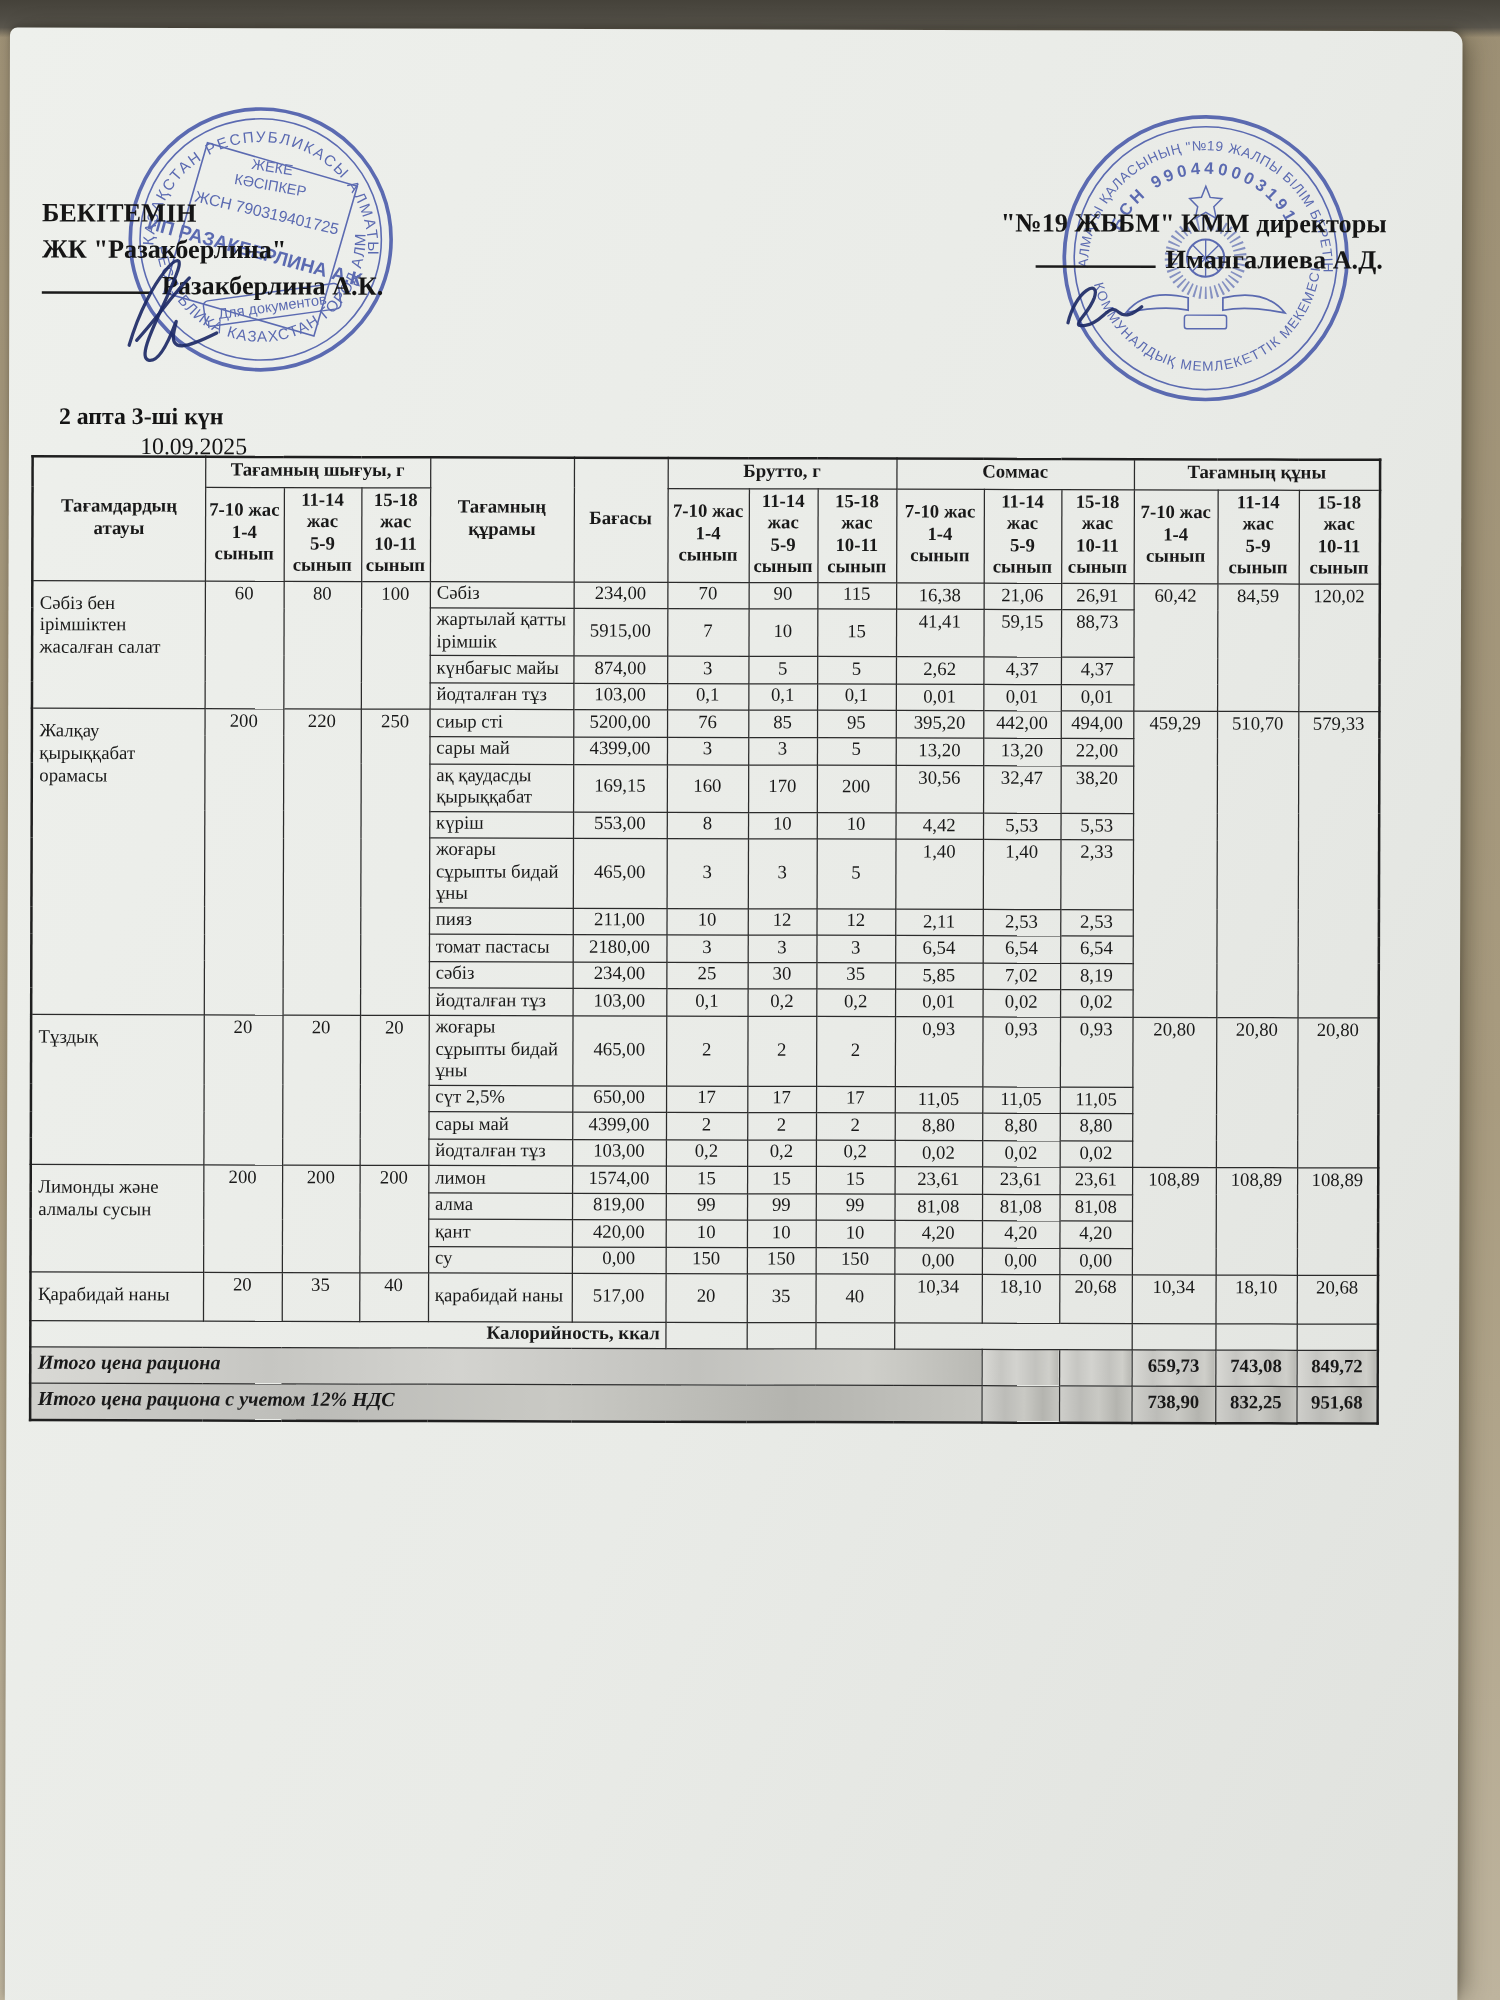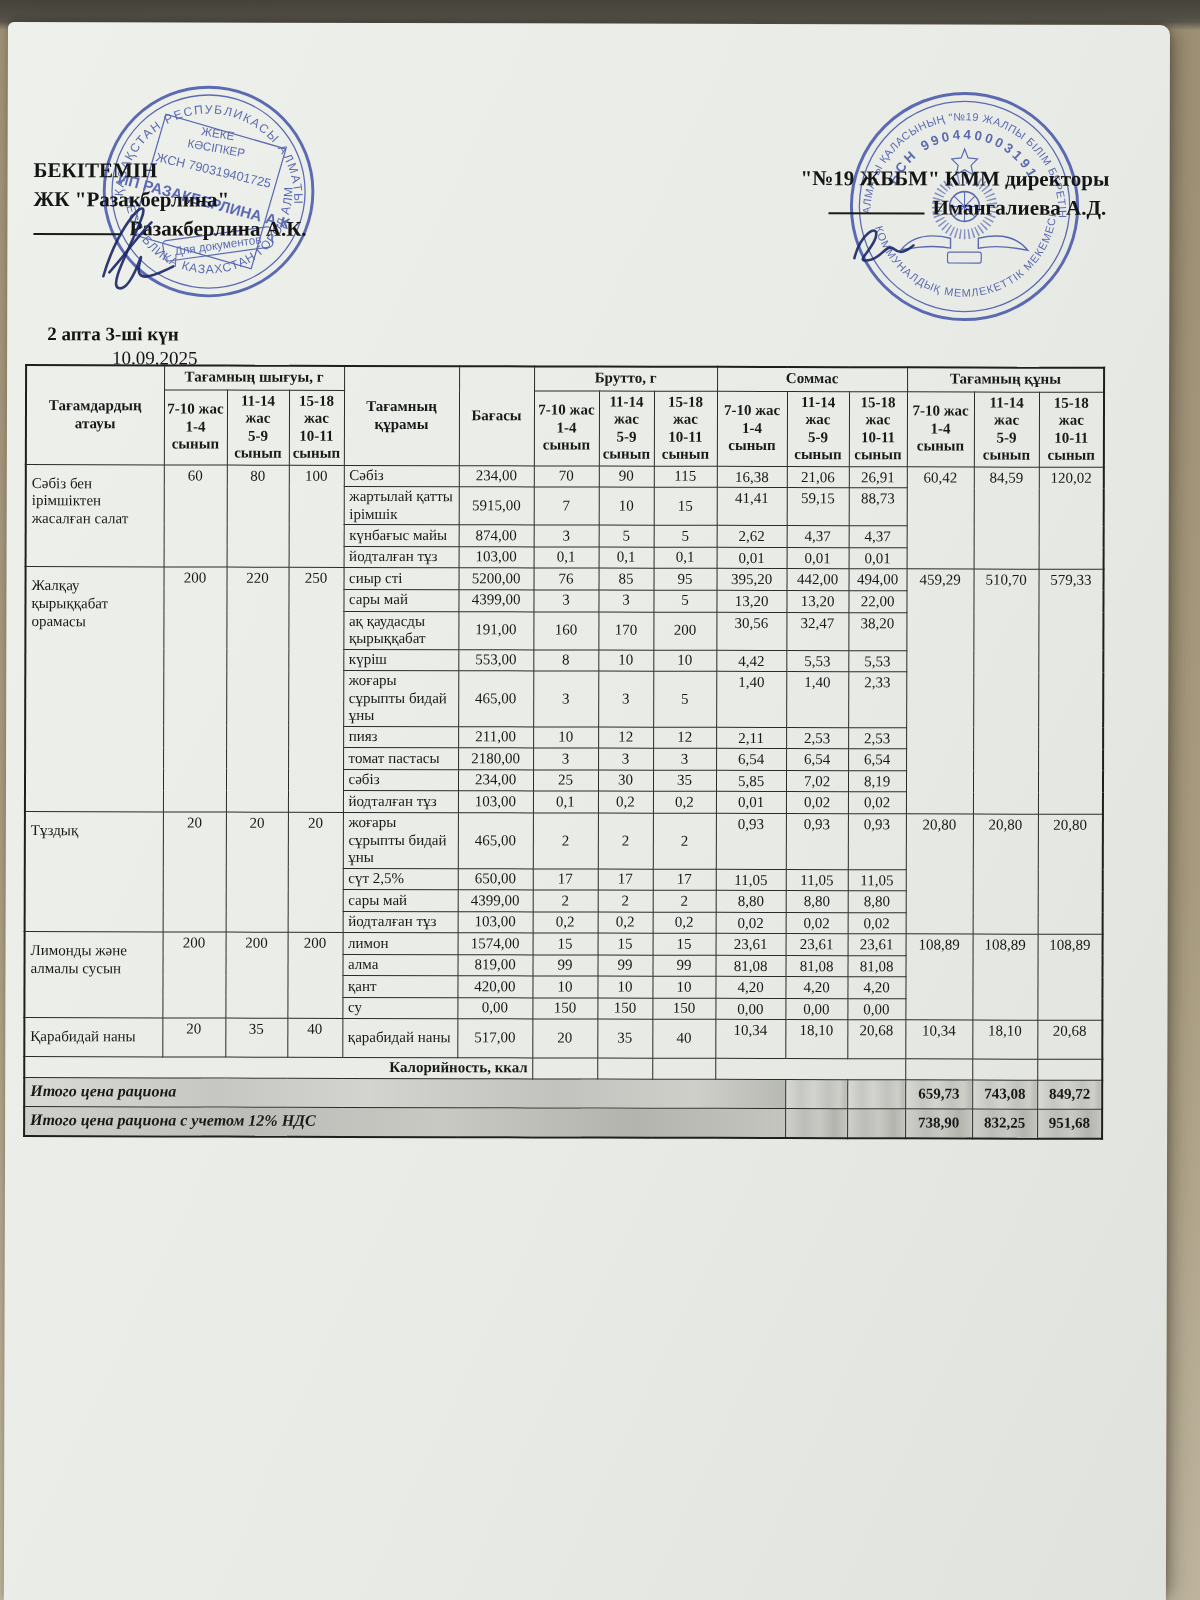--- a/index.html
+++ b/index.html
@@ -275,21 +275,21 @@
             <td class="num">4399,00</td>
             <td class="num">3</td>
             <td class="num">3</td>
             <td class="num">5</td>
             <td class="num vtop">13,20</td>
             <td class="num vtop">13,20</td>
             <td class="num vtop">22,00</td>
           </tr>
           <tr>
             <td class="ing">ақ қаудасды қырыққабат</td>
-            <td class="num">191,00</td>
+            <td class="num">169,15</td>
             <td class="num">160</td>
             <td class="num">170</td>
             <td class="num">200</td>
             <td class="num vtop">30,56</td>
             <td class="num vtop">32,47</td>
             <td class="num vtop">38,20</td>
           </tr>
           <tr>
             <td class="ing">күріш</td>
             <td class="num">553,00</td>

